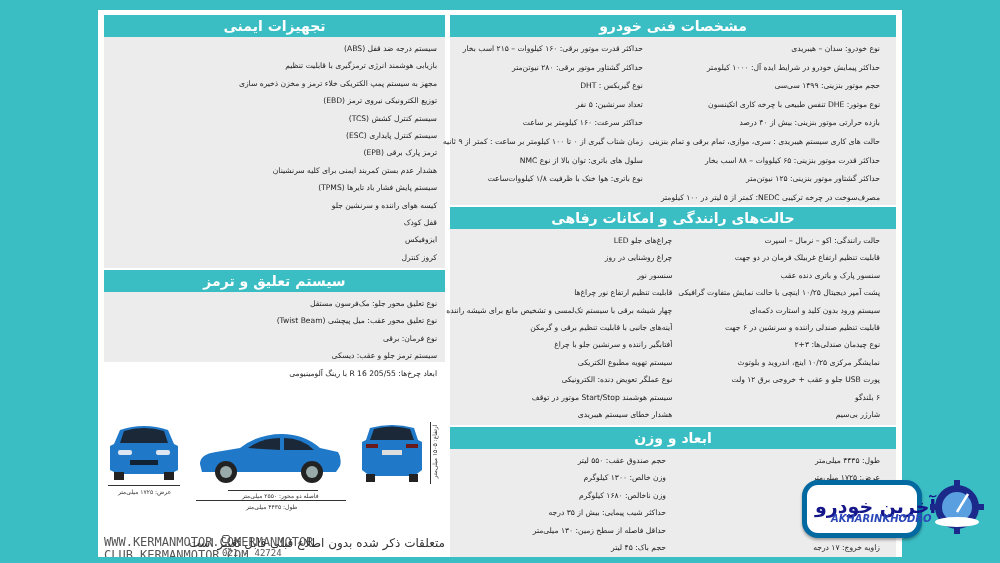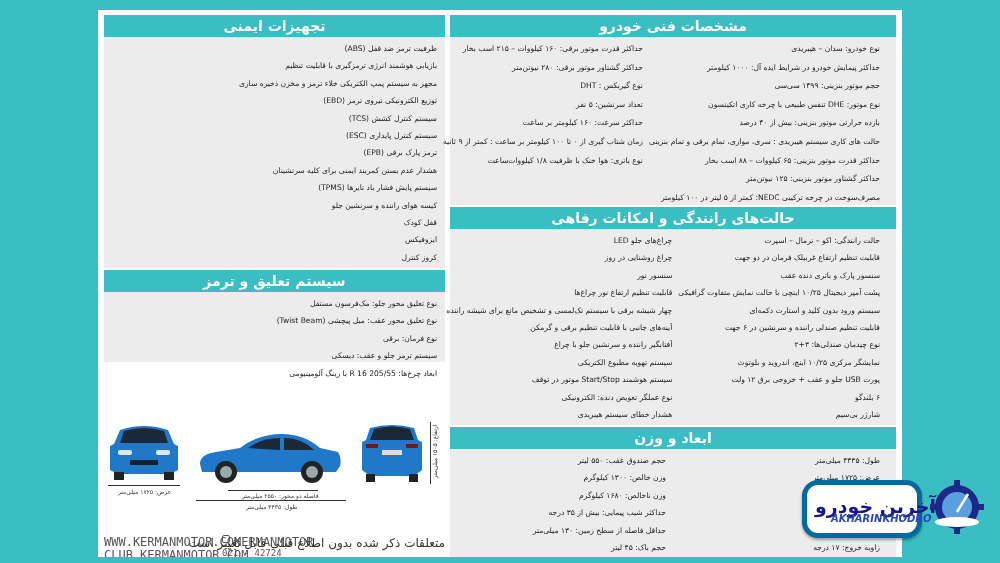--- a/index.html
+++ b/index.html
@@ -41,21 +41,21 @@
   .bottom-bar { position: absolute; left: 0; top: 557px; width: 1000px; height: 6px; background: #3bbdc4; }
 </style>
 </head>
 <body>
 
 <div class="sheet">
 
   <div class="panel" id="p-safety">
     <div class="panel-head">تجهیزات ایمنی</div>
     <div class="rows" id="safety-rows">
-        <div class="row">ظرفیت ترمز ضد قفل (ABS)</div>
+        <div class="row">سیستم درجه ضد قفل (ABS)</div>
         <div class="row">بازیابی هوشمند انرژی ترمزگیری با قابلیت تنظیم</div>
         <div class="row">مجهز به سیستم پمپ الکتریکی خلاء ترمز و مخزن ذخیره سازی</div>
         <div class="row">توزیع الکترونیکی نیروی ترمز (EBD)</div>
         <div class="row">سیستم کنترل کشش (TCS)</div>
         <div class="row">سیستم کنترل پایداری (ESC)</div>
         <div class="row">ترمز پارک برقی (EPB)</div>
         <div class="row">هشدار عدم بستن کمربند ایمنی برای کلیه سرنشینان</div>
         <div class="row">سیستم پایش فشار باد تایرها (TPMS)</div>
         <div class="row">کیسه هوای راننده و سرنشین جلو</div>
         <div class="row">قفل کودک</div>
@@ -89,20 +89,21 @@
           <div class="row">حداکثر گشتاور موتور بنزینی: ۱۲۵ نیوتن‌متر</div>
           <div class="row">مصرف‌سوخت در چرخه ترکیبی NEDC: کمتر از ۵ لیتر در ۱۰۰ کیلومتر</div>
         </div>
       <div class="col left" id="tech-left">
           <div class="row">حداکثر قدرت موتور برقی: ۱۶۰ کیلووات – ۲۱۵ اسب بخار</div>
           <div class="row">حداکثر گشتاور موتور برقی: ۲۸۰ نیوتن‌متر</div>
           <div class="row">نوع گیربکس : DHT</div>
           <div class="row">تعداد سرنشین: ۵ نفر</div>
           <div class="row">حداکثر سرعت: ۱۶۰ کیلومتر بر ساعت</div>
           <div class="row">زمان شتاب گیری از ۰ تا ۱۰۰ کیلومتر بر ساعت : کمتر از ۹ ثانیه</div>
+          <div class="row">سلول های باتری: توان بالا از نوع NMC</div>
           <div class="row">نوع باتری: هوا خنک با ظرفیت ۱/۸ کیلووات‌ساعت</div>
         </div>
     </div>
   </div>
 
   <div class="panel" id="p-comfort">
     <div class="panel-head">حالت‌های رانندگی و امکانات رفاهی</div>
     <div class="rows two-col">
       <div class="col right" id="comfort-right">
           <div class="row">حالت رانندگی: اکو – نرمال – اسپرت</div>
@@ -119,22 +120,22 @@
         </div>
       <div class="col left" id="comfort-left">
           <div class="row">چراغ‌های جلو LED</div>
           <div class="row">چراغ روشنایی در روز</div>
           <div class="row">سنسور نور</div>
           <div class="row">قابلیت تنظیم ارتفاع نور چراغ‌ها</div>
           <div class="row">چهار شیشه برقی با سیستم تک‌لمسی و تشخیص مانع برای شیشه راننده</div>
           <div class="row">آینه‌های جانبی با قابلیت تنظیم برقی و گرمکن</div>
           <div class="row">آفتابگیر راننده و سرنشین جلو با چراغ</div>
           <div class="row">سیستم تهویه مطبوع الکتریکی</div>
+          <div class="row">نوع عملگر تعویض دنده: الکترونیکی</div>
           <div class="row">سیستم هوشمند Start/Stop موتور در توقف</div>
-          <div class="row">نوع عملگر تعویض دنده: الکترونیکی</div>
           <div class="row">هشدار خطای سیستم هیبریدی</div>
         </div>
     </div>
   </div>
 
   <div class="panel" id="p-dims">
     <div class="panel-head">ابعاد و وزن</div>
     <div class="rows two-col">
       <div class="col right" id="dims-right">
           <div class="row">طول: ۴۴۳۵ میلی‌متر</div>

